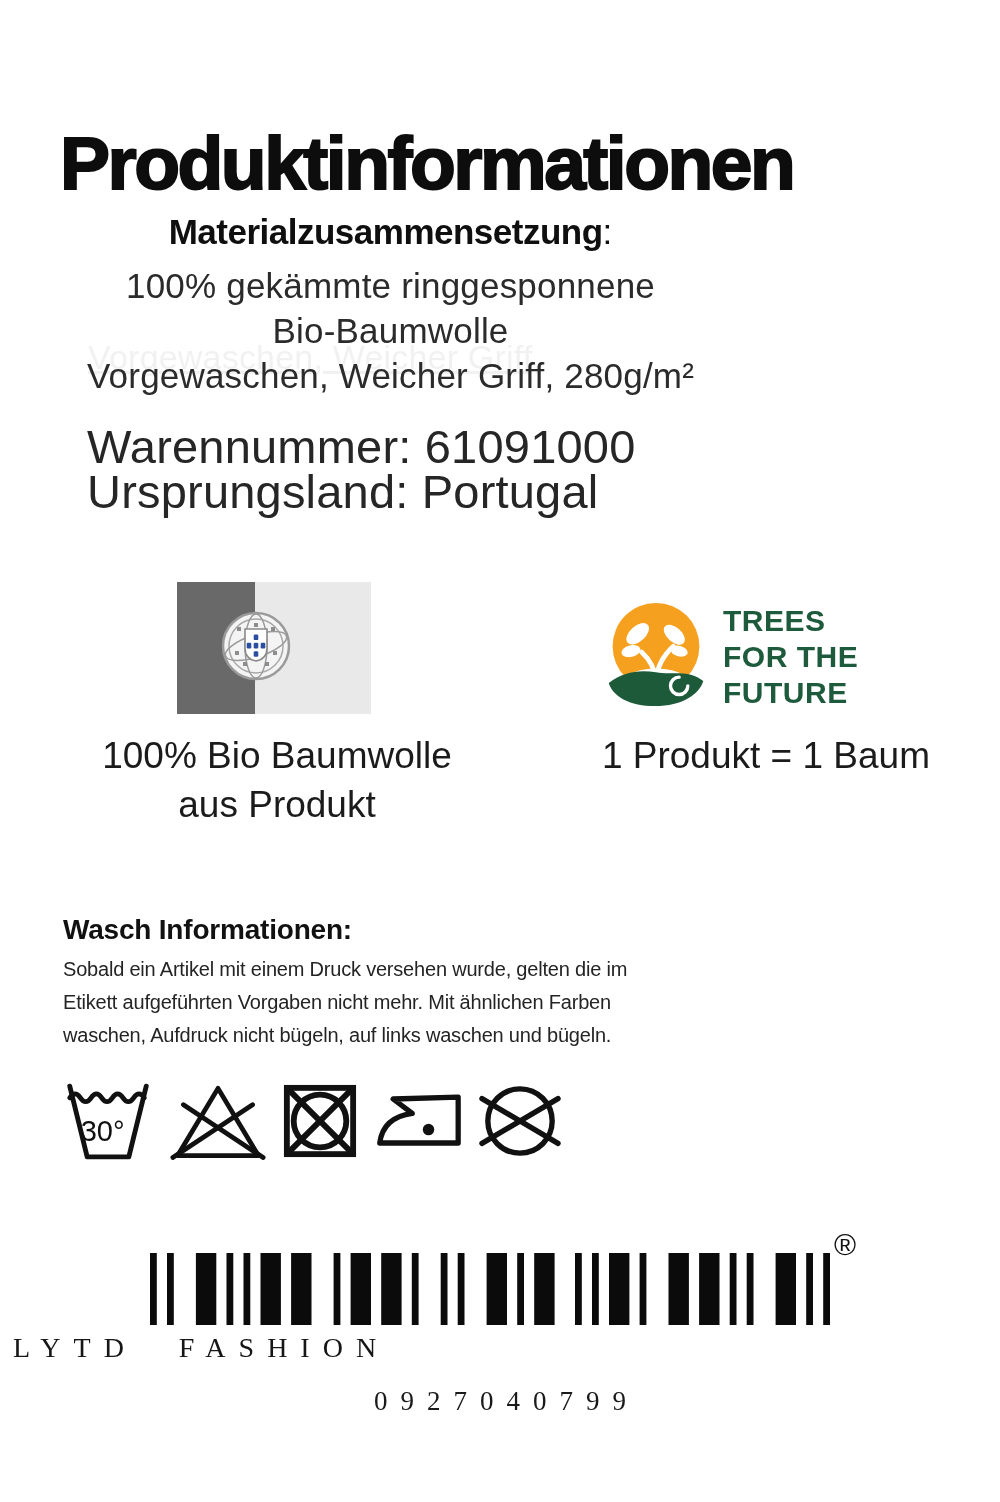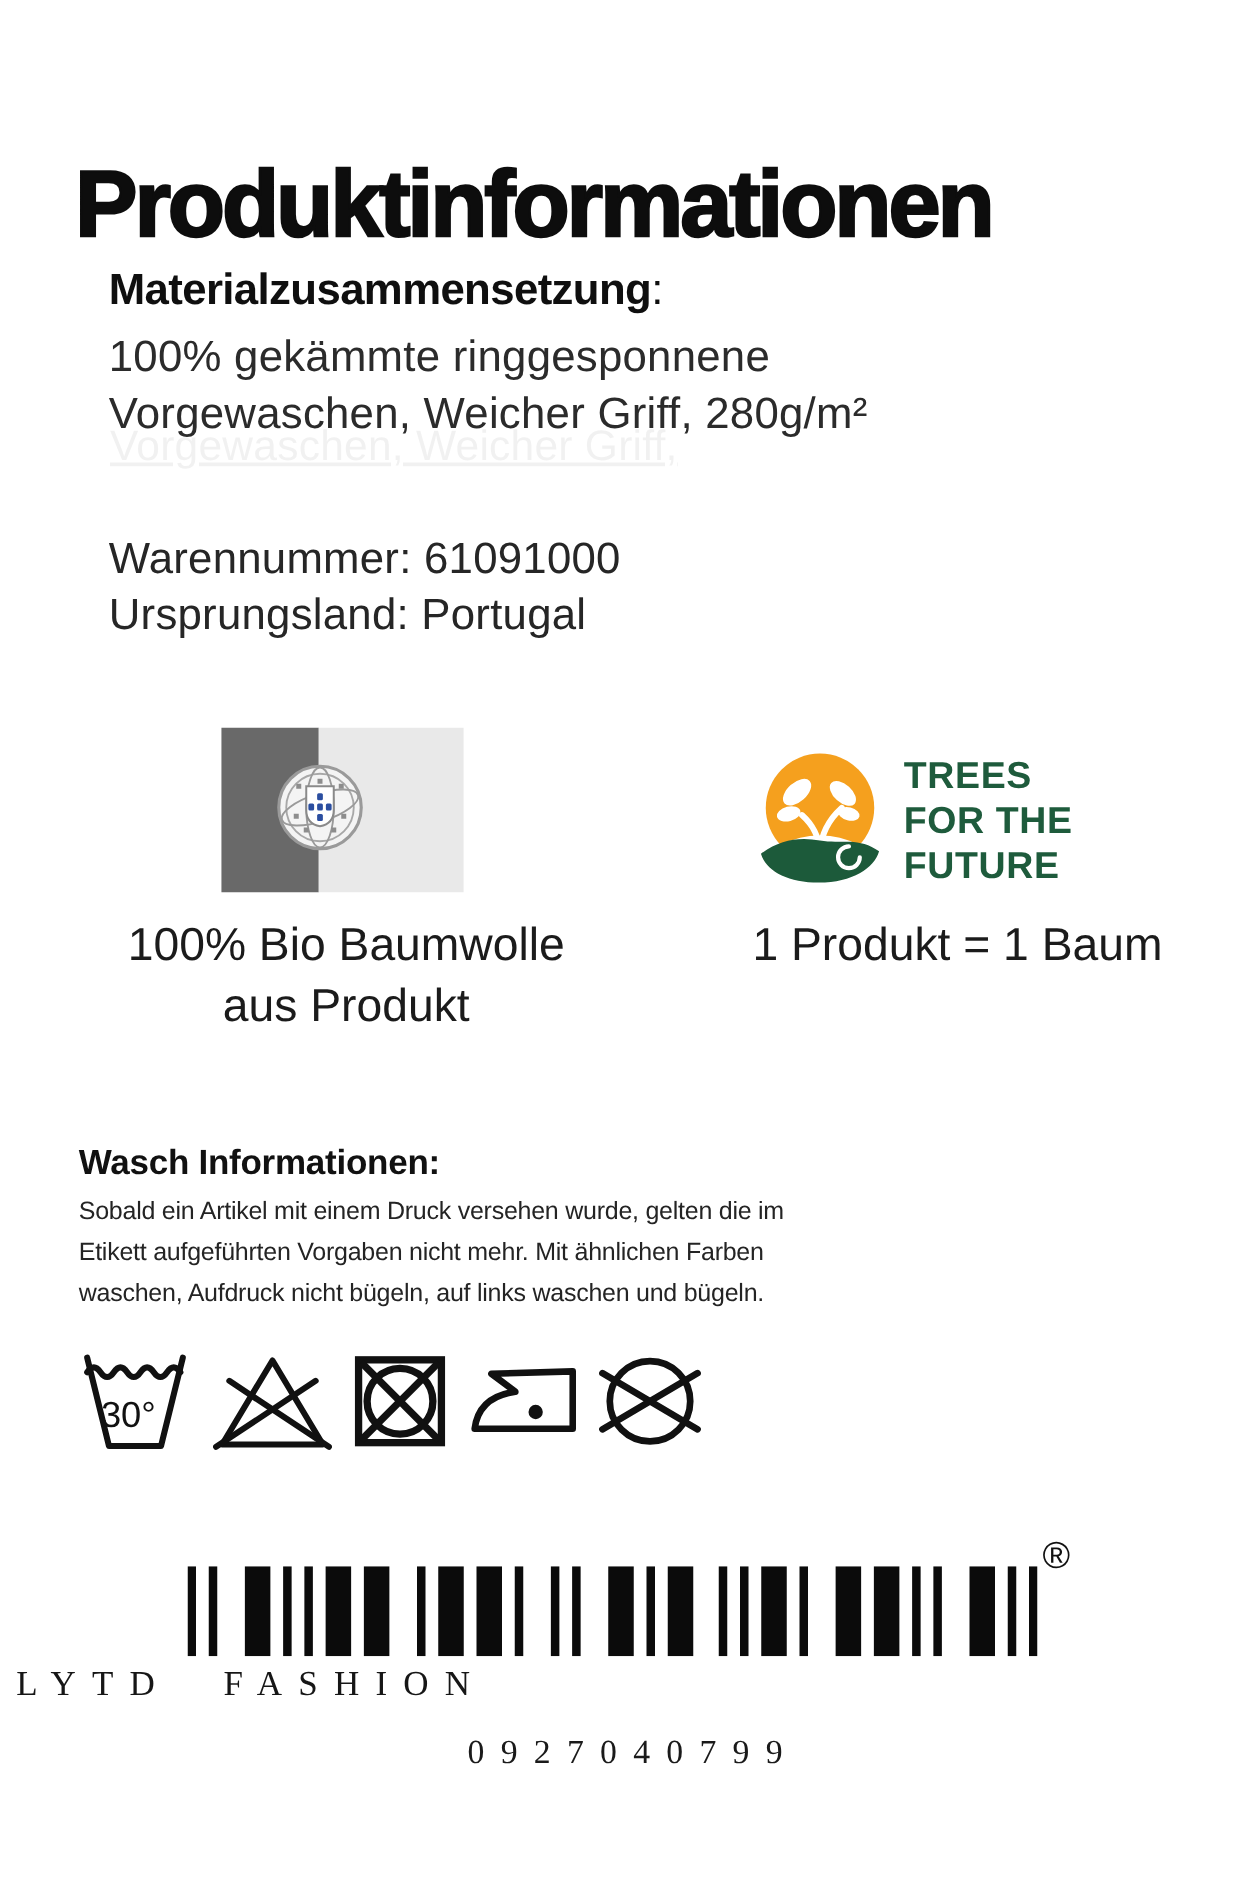--- a/index.html
+++ b/index.html
@@ -5,27 +5,27 @@
   html,body{margin:0;padding:0;background:#fff;}
   .page{
     position:relative;width:1000px;height:1502px;background:#ffffff;overflow:hidden;
     font-family:"Liberation Sans",sans-serif;color:#1c1c1c;
   }
   .abs{position:absolute;}
   .page-title{
     left:60px;top:76px;font-size:75px;line-height:1;font-weight:700;
     letter-spacing:-2.5px;color:#0d0d0d;-webkit-text-stroke:2px #0d0d0d;
   }
-  .material{left:87px;top:210px;}
+  .material{left:87px;top:210px;text-align:center;}
   .material-heading{font-size:35px;line-height:1.25;color:#0f0f0f;}
   .material-heading b{font-weight:700;letter-spacing:-0.5px;}
   .material-heading .colon{font-weight:400;}
   .material-lines{margin-top:9px;font-size:35px;line-height:45px;color:#2b2b2b;letter-spacing:0.2px;}
   .ghost-line{left:88px;top:338px;font-size:34px;color:#444;opacity:0.07;letter-spacing:0.2px;text-decoration:underline;}
-  .ids{left:87px;top:424px;font-size:35px;line-height:45px;color:#262626;letter-spacing:0.2px;}
+  .ids{left:87px;top:424px;font-size:47px;line-height:45px;color:#262626;letter-spacing:0.2px;}
   .flag-svg{left:177px;top:582px;}
   .flag-caption{left:57px;top:731px;width:440px;text-align:center;font-size:37px;line-height:49px;color:#1b1b1b;}
   .trees-group{left:601px;top:598px;width:300px;height:112px;}
   .trees-logo-svg{position:absolute;left:0;top:2px;}
   .trees-wordmark{position:absolute;left:122px;top:5px;font-size:30px;line-height:36px;font-weight:700;color:#1e5b3c;letter-spacing:0.5px;}
   .trees-caption{left:550px;top:735px;width:380px;text-align:right;font-size:37px;color:#1b1b1b;}
   .wash{left:63px;top:914px;width:880px;}
   .wash-heading{font-size:28px;font-weight:700;color:#111;letter-spacing:-0.2px;}
   .wash-body{margin-top:7px;font-size:20px;line-height:33px;color:#242424;letter-spacing:-0.2px;}
   .wash-body b{font-weight:400;}
@@ -42,20 +42,21 @@
 <body>
 
 <div class="page">
 
   <h1 class="abs page-title">Produktinformationen</h1>
 
   <div class="abs material">
     <div class="material-heading"><b>Materialzusammensetzung</b><span class="colon">:</span></div>
     <div class="material-lines">
       <div>100% gekämmte ringgesponnene</div>
+      <div>Bio-Baumwolle</div>
       <div>Vorgewaschen, Weicher Griff, 280g/m²</div>
     </div>
   </div>
   <div class="abs ghost-line">Vorgewaschen, Weicher Griff,</div>
 
   <div class="abs ids">
     <div>Warennummer: 61091000</div>
     <div>Ursprungsland: Portugal</div>
   </div>
 

